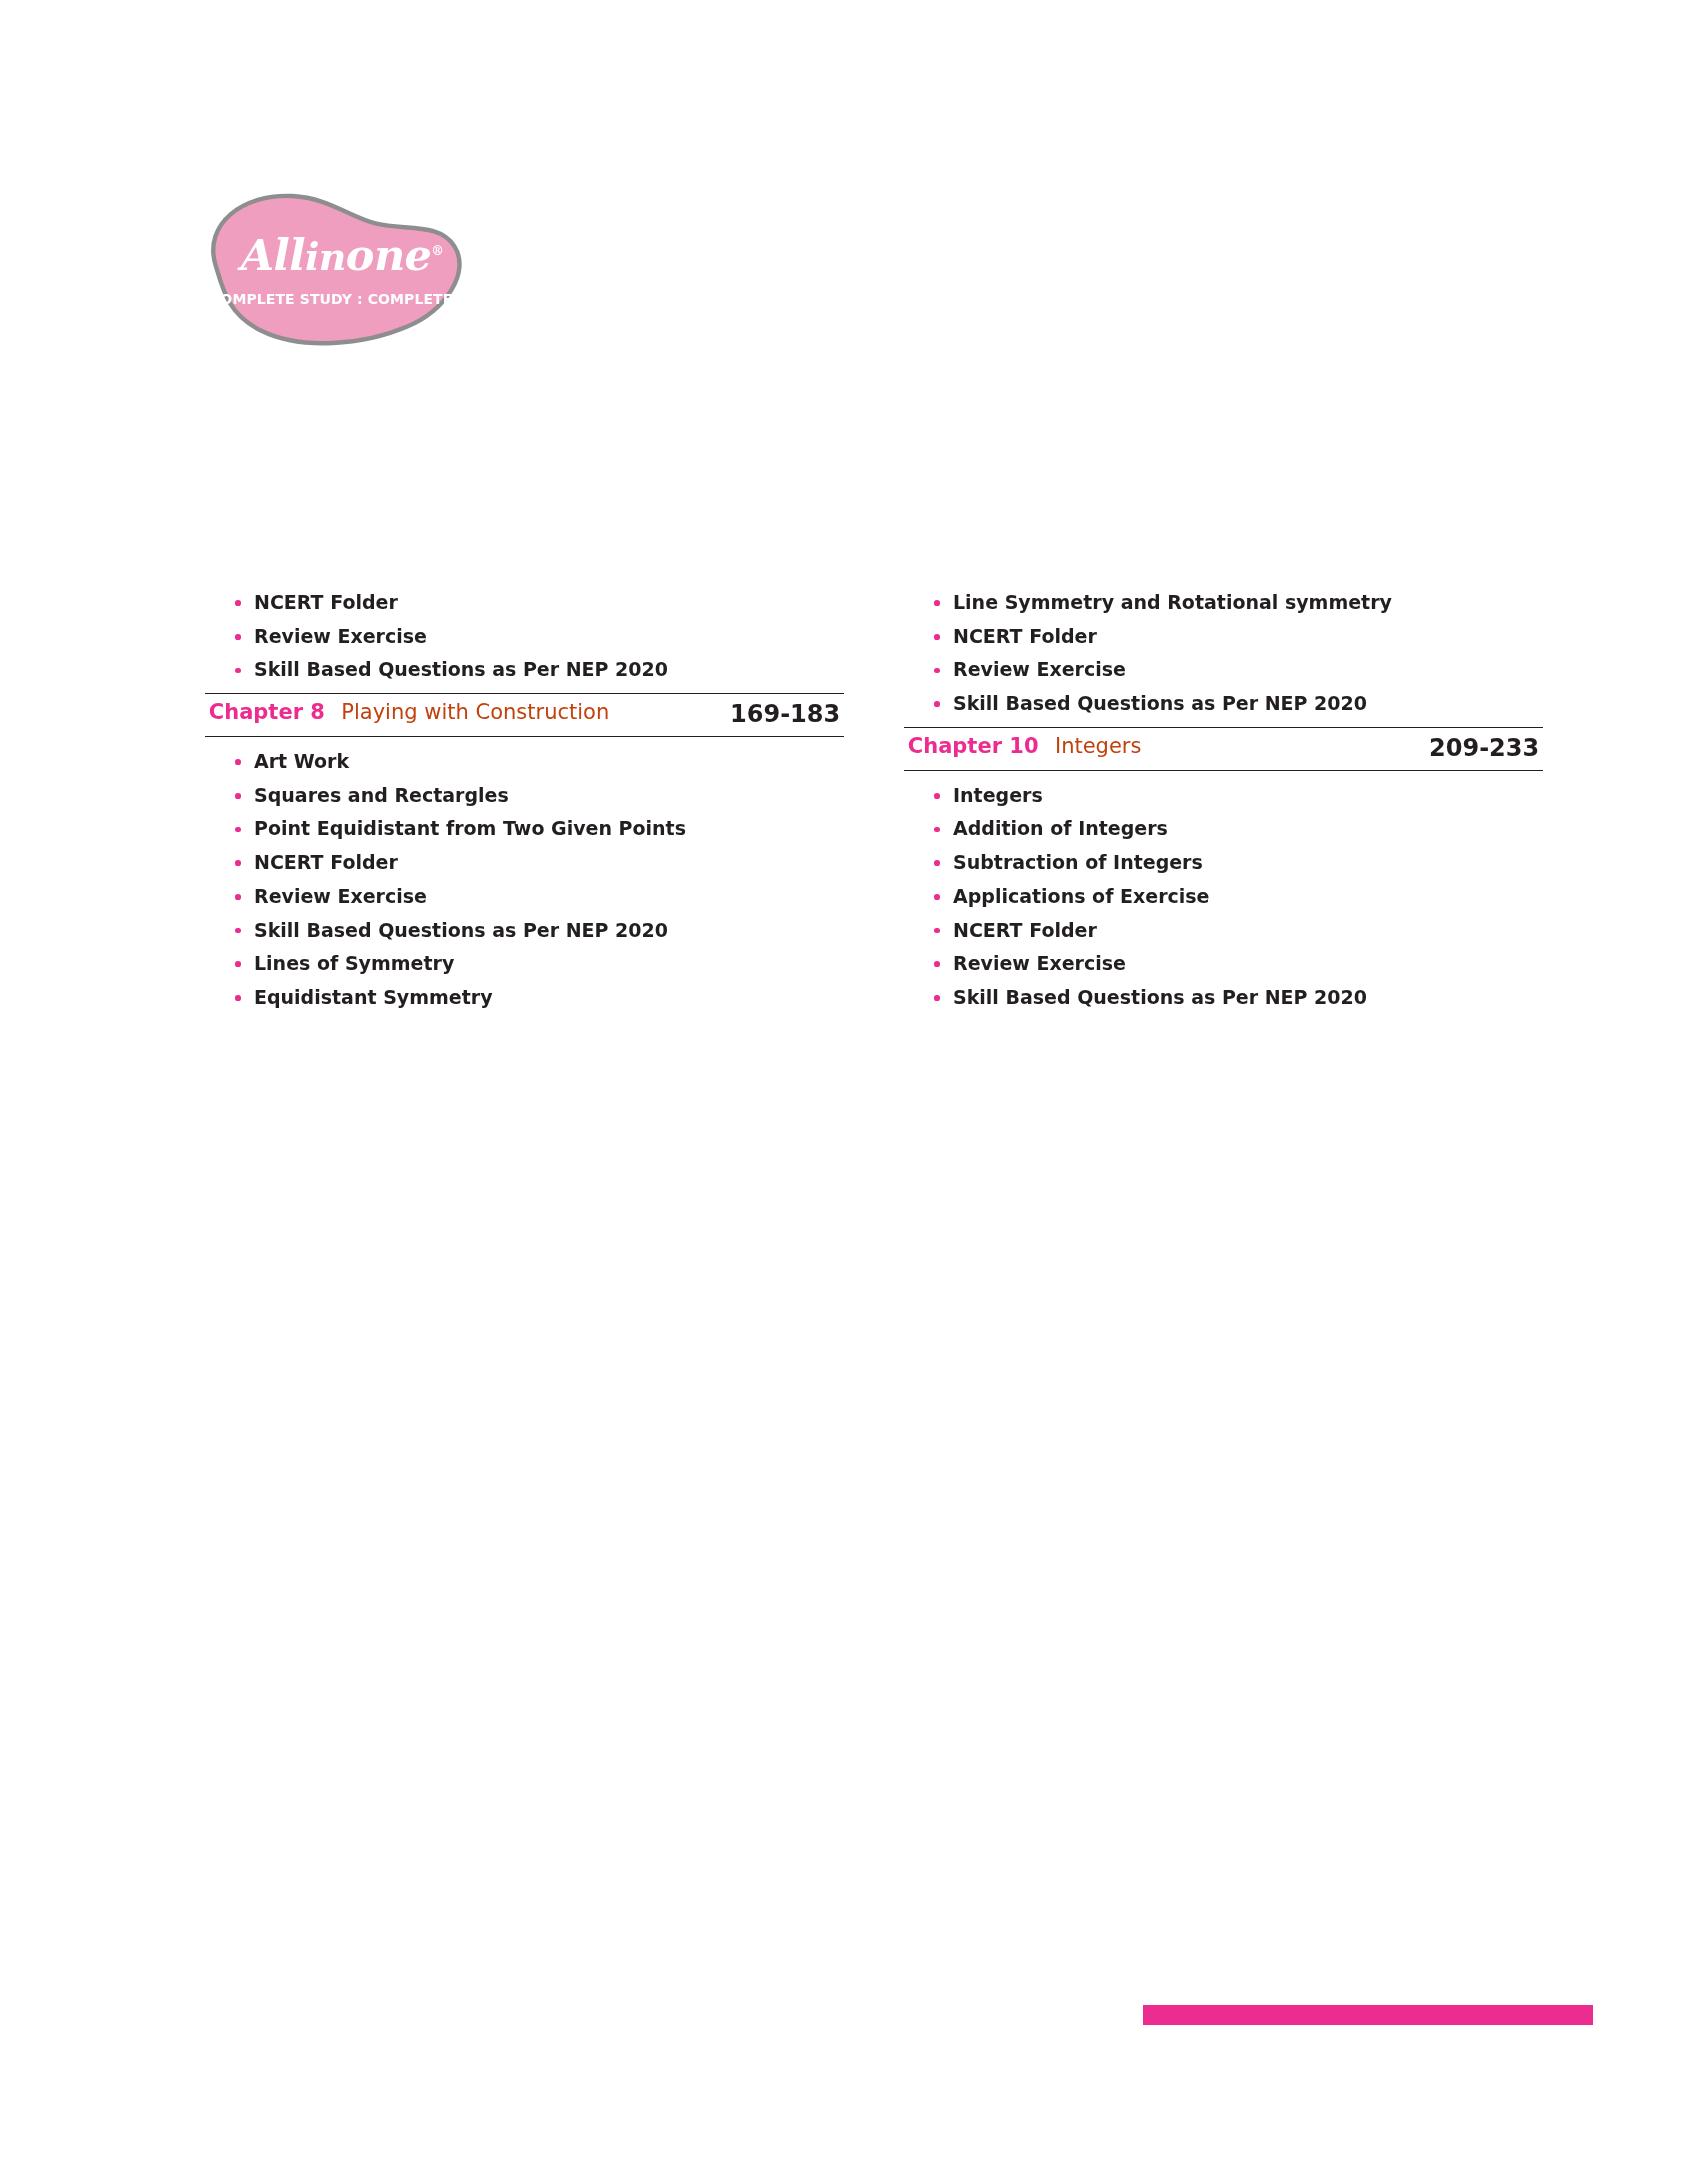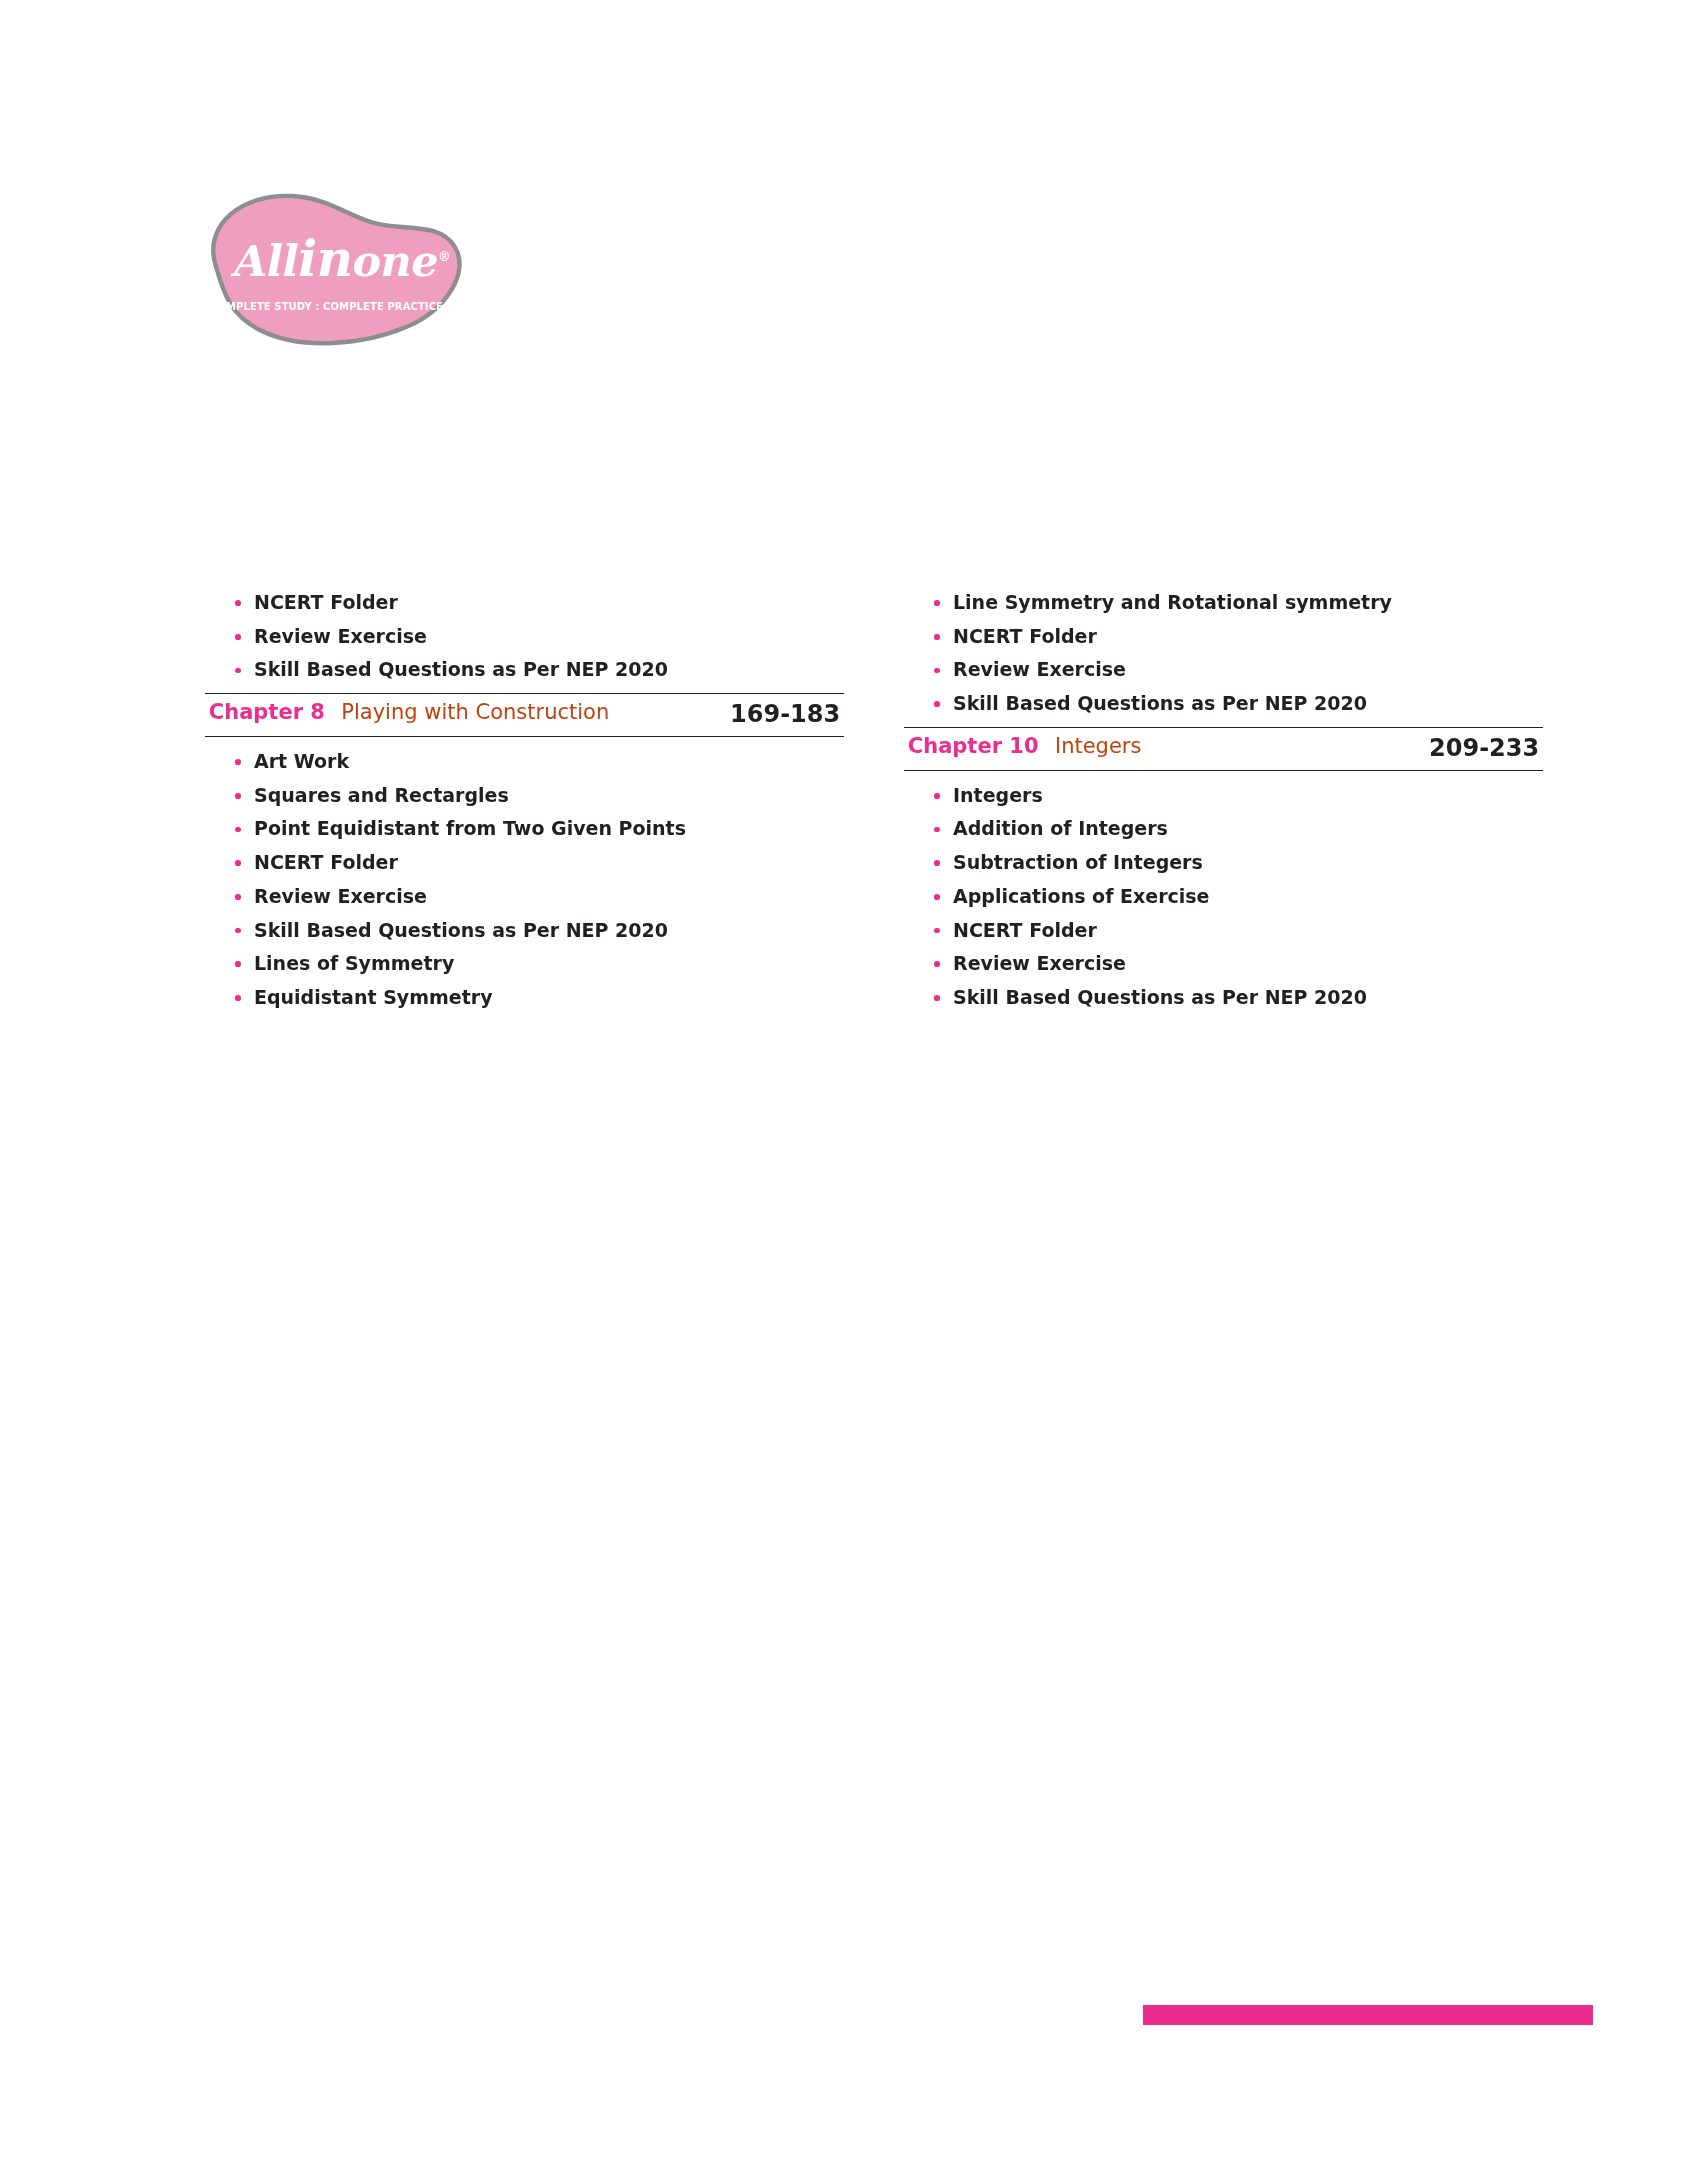--- a/index.html
+++ b/index.html
@@ -45,25 +45,25 @@
     white-space: nowrap;
   }
   .logo-text .reg {
     font-size: 12.6px;
     vertical-align: super;
     font-style: normal;
   }
   .logo-tag {
     position: absolute;
     left: 35px;
-    top: 115px;
+    top: 105px;
     width: 264px;
     text-align: center;
     color: #ffffff;
-    font-size: 10px;
+    font-size: 14px;
     font-weight: bold;
     letter-spacing: 0.1px;
     white-space: nowrap;
   }
 
   
   .col {
     position: absolute;
     width: 639px;
   }
@@ -174,21 +174,21 @@
   }
 </style>
 </head>
 <body>
 
 <div class="logo-wrap">
   <svg class="logo-blob" width="315" height="176" viewBox="0 0 500 280">
     <path d="M64,126 C44,60 108,12 186,16 C244,19 278,50 320,60 C366,71 420,58 444,96 C470,137 430,198 368,224 C300,253 200,262 136,230 C84,204 76,166 64,126 Z" fill="#f09ec0" stroke="#8e8e8e" stroke-width="7"></path>
   </svg>
   <div class="logo-text">
-    <span>All</span><span style="font-size:50px">in</span><span>one</span><span class="reg">®</span>
+    <span>All</span><span style="font-size:38px">in</span><span>one</span><span class="reg">®</span>
   </div>
   <div class="logo-tag">COMPLETE STUDY : COMPLETE PRACTICE : COMPLETE ASSESSMENT</div>
 </div>
 
 <div class="col col-left">
 
   <ul class="bul">
     <li>NCERT Folder</li>
     <li>Review Exercise</li>
     <li>Skill Based Questions as Per NEP 2020</li>

